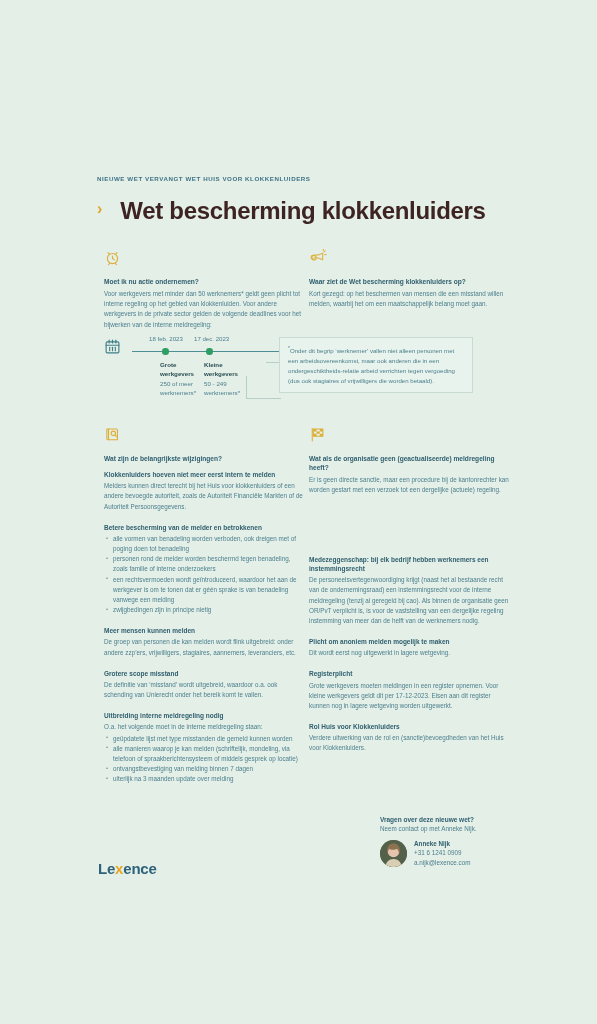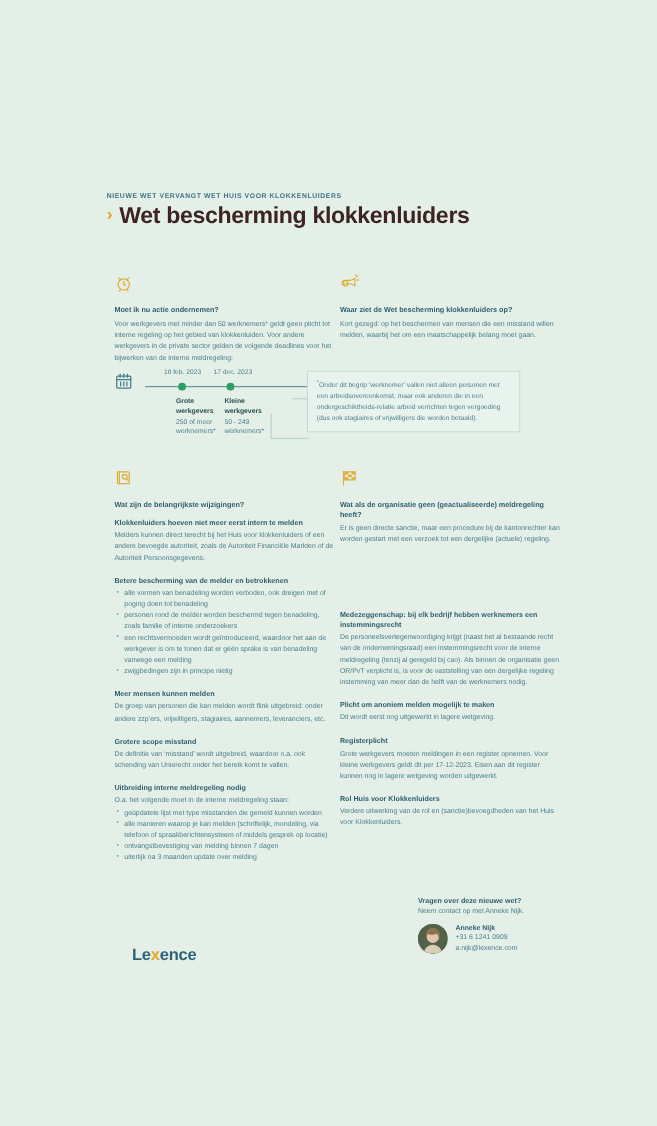--- a/index.html
+++ b/index.html
@@ -45,26 +45,26 @@
     gap: 6px;
   }
   .chev {
     color: #e0a526;
     font-size: 16px;
     font-weight: bold;
     line-height: 1;
     margin-top: -2px;
   }
   .title {
-    font-size: 21px;
+    font-size: 24px;
     font-weight: bold;
     color: #3d2321;
     letter-spacing: -0.3px;
     line-height: 1.05;
-    margin: 0;
+    margin: 12px;
   }
 
   
   .col {
     position: absolute;
     width: 200px;
   }
   .col-left  { left: 104px; }
   .col-right { left: 309px; }
 
@@ -235,21 +235,21 @@
     flex: 0 0 auto;
     background: #6d7b62;
     position: relative;
   }
   .details { font-size: 6.3px; line-height: 1.5; color: #4b7f8c; }
   .details .name { font-weight: bold; color: #2f5f6e; display: block; }
   .details span { display: block; }
 
   .logo {
     position: absolute;
-    left: 120px;
+    left: 98px;
     top: 860px;
     font-size: 15px;
     font-weight: bold;
     color: #2e627a;
     letter-spacing: -0.2px;
   }
   .logo .x { color: #e8a71f; }
 </style>
 </head>
 <body>

